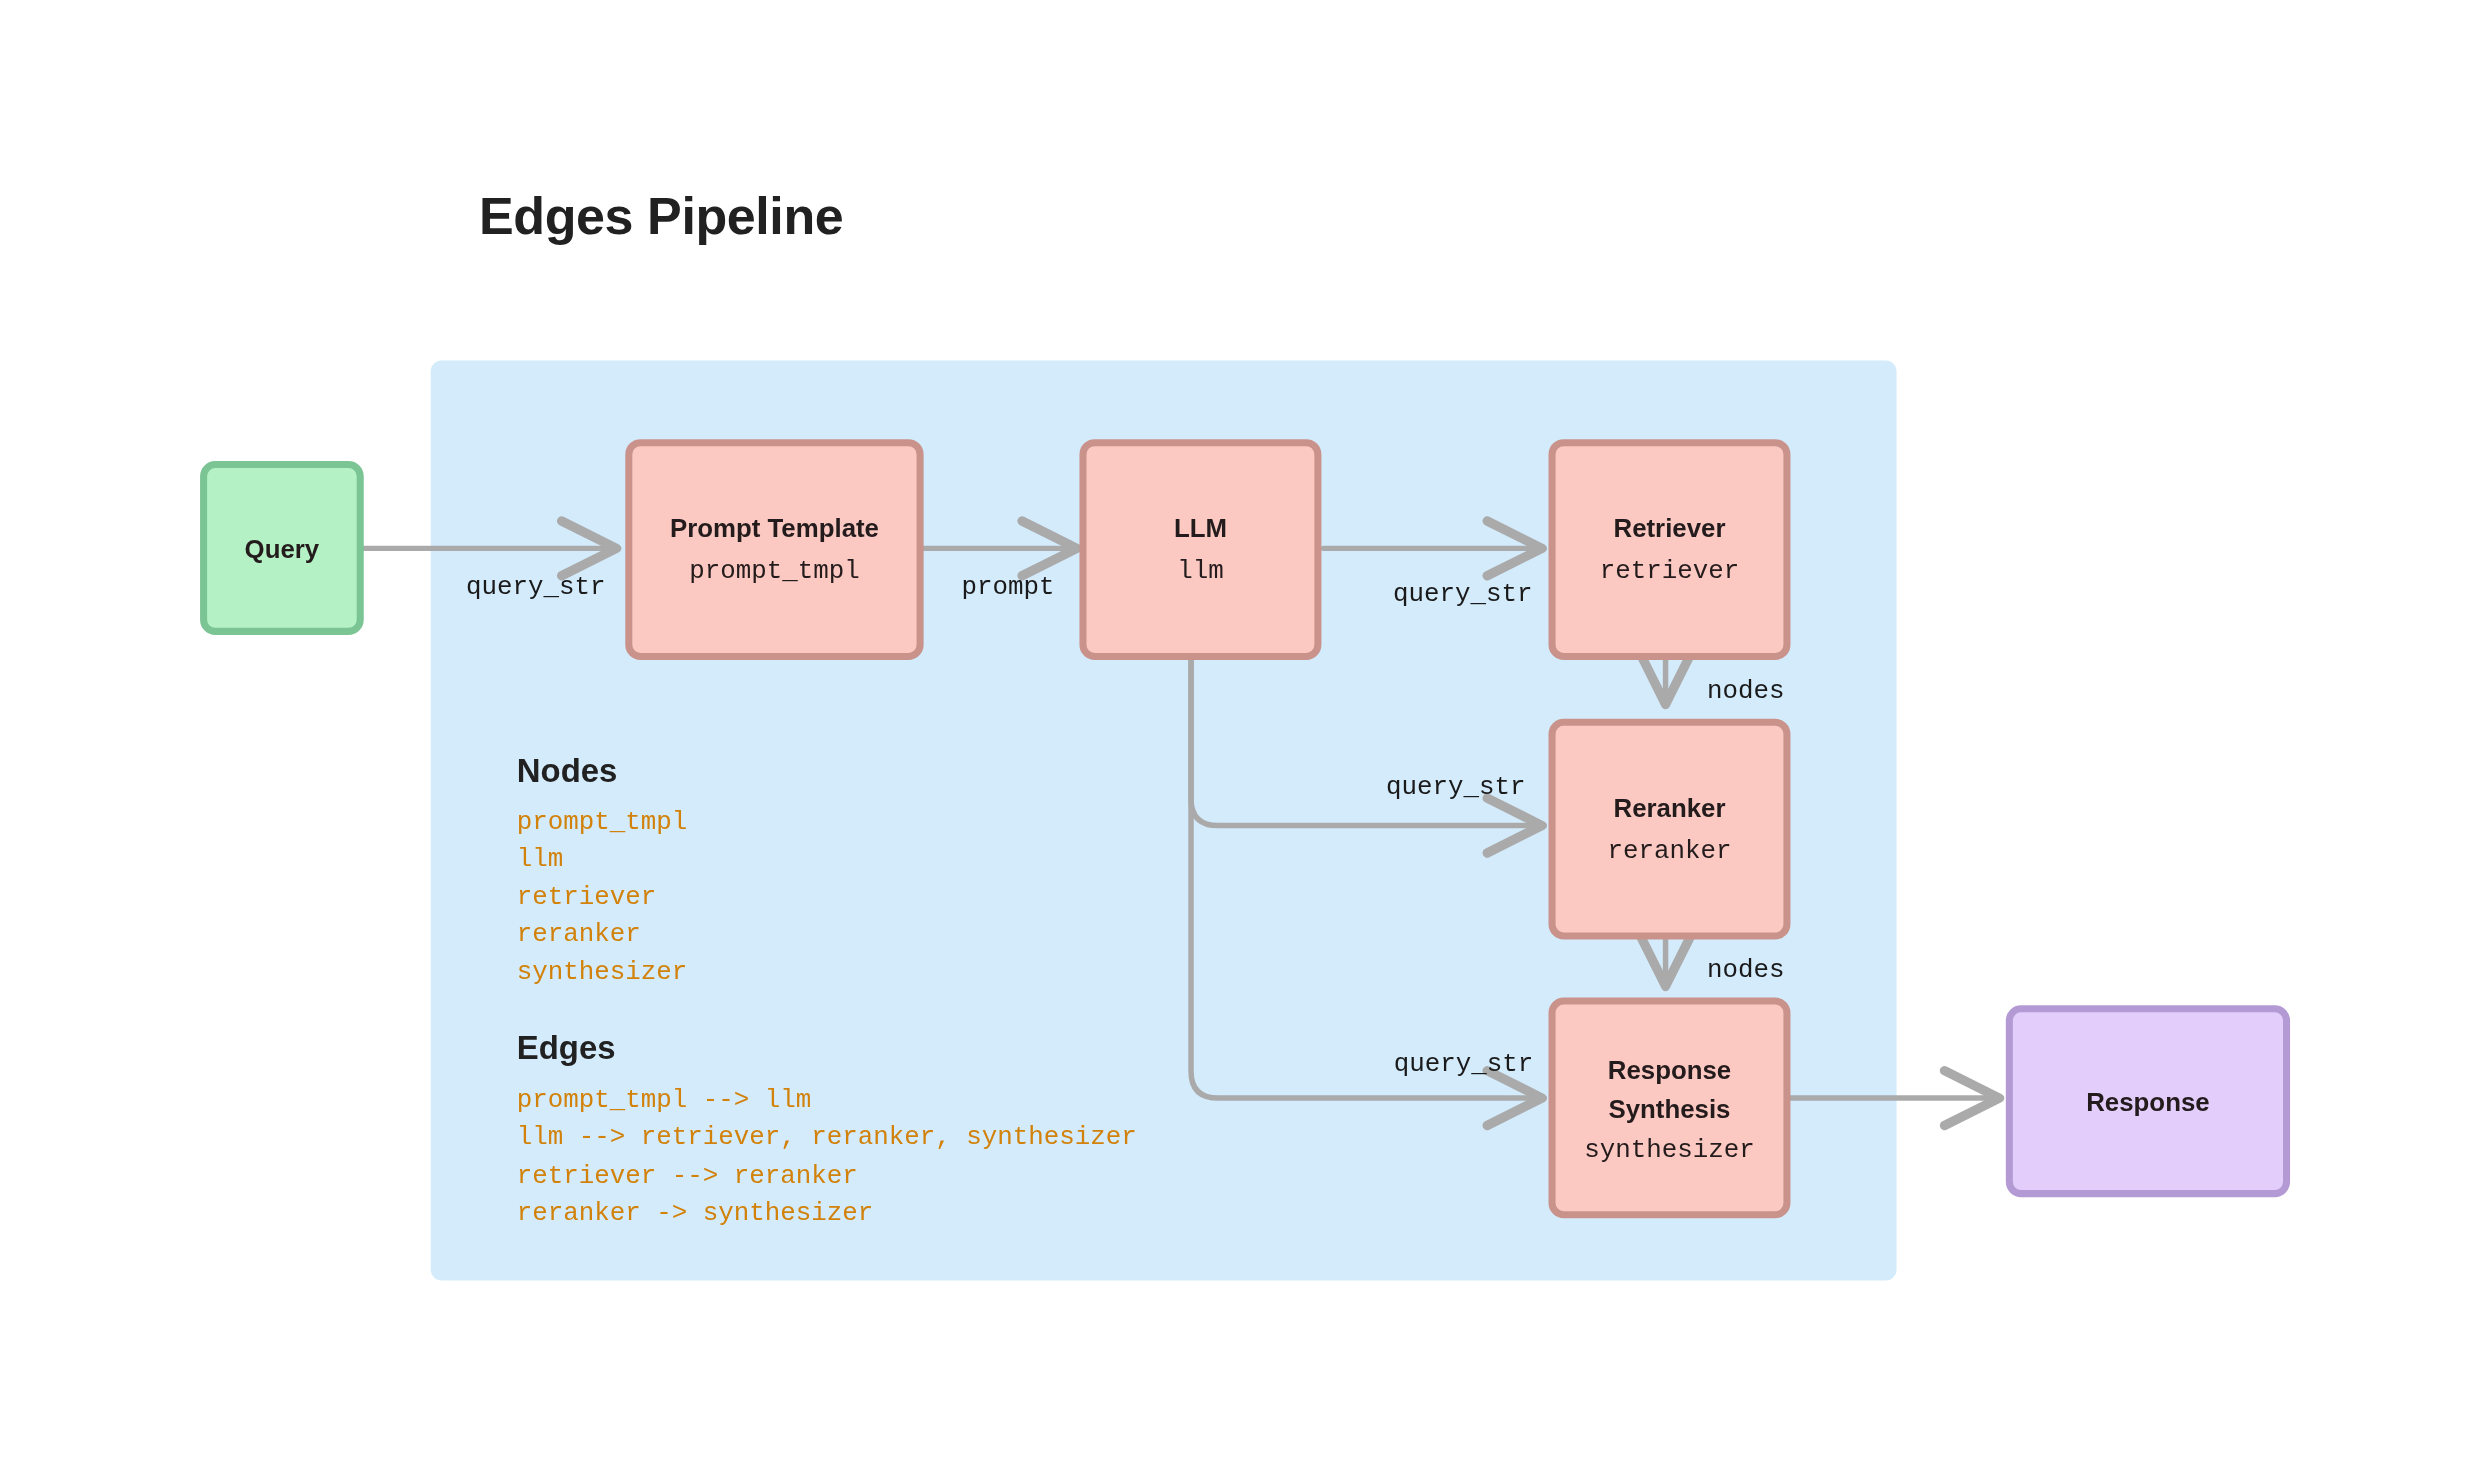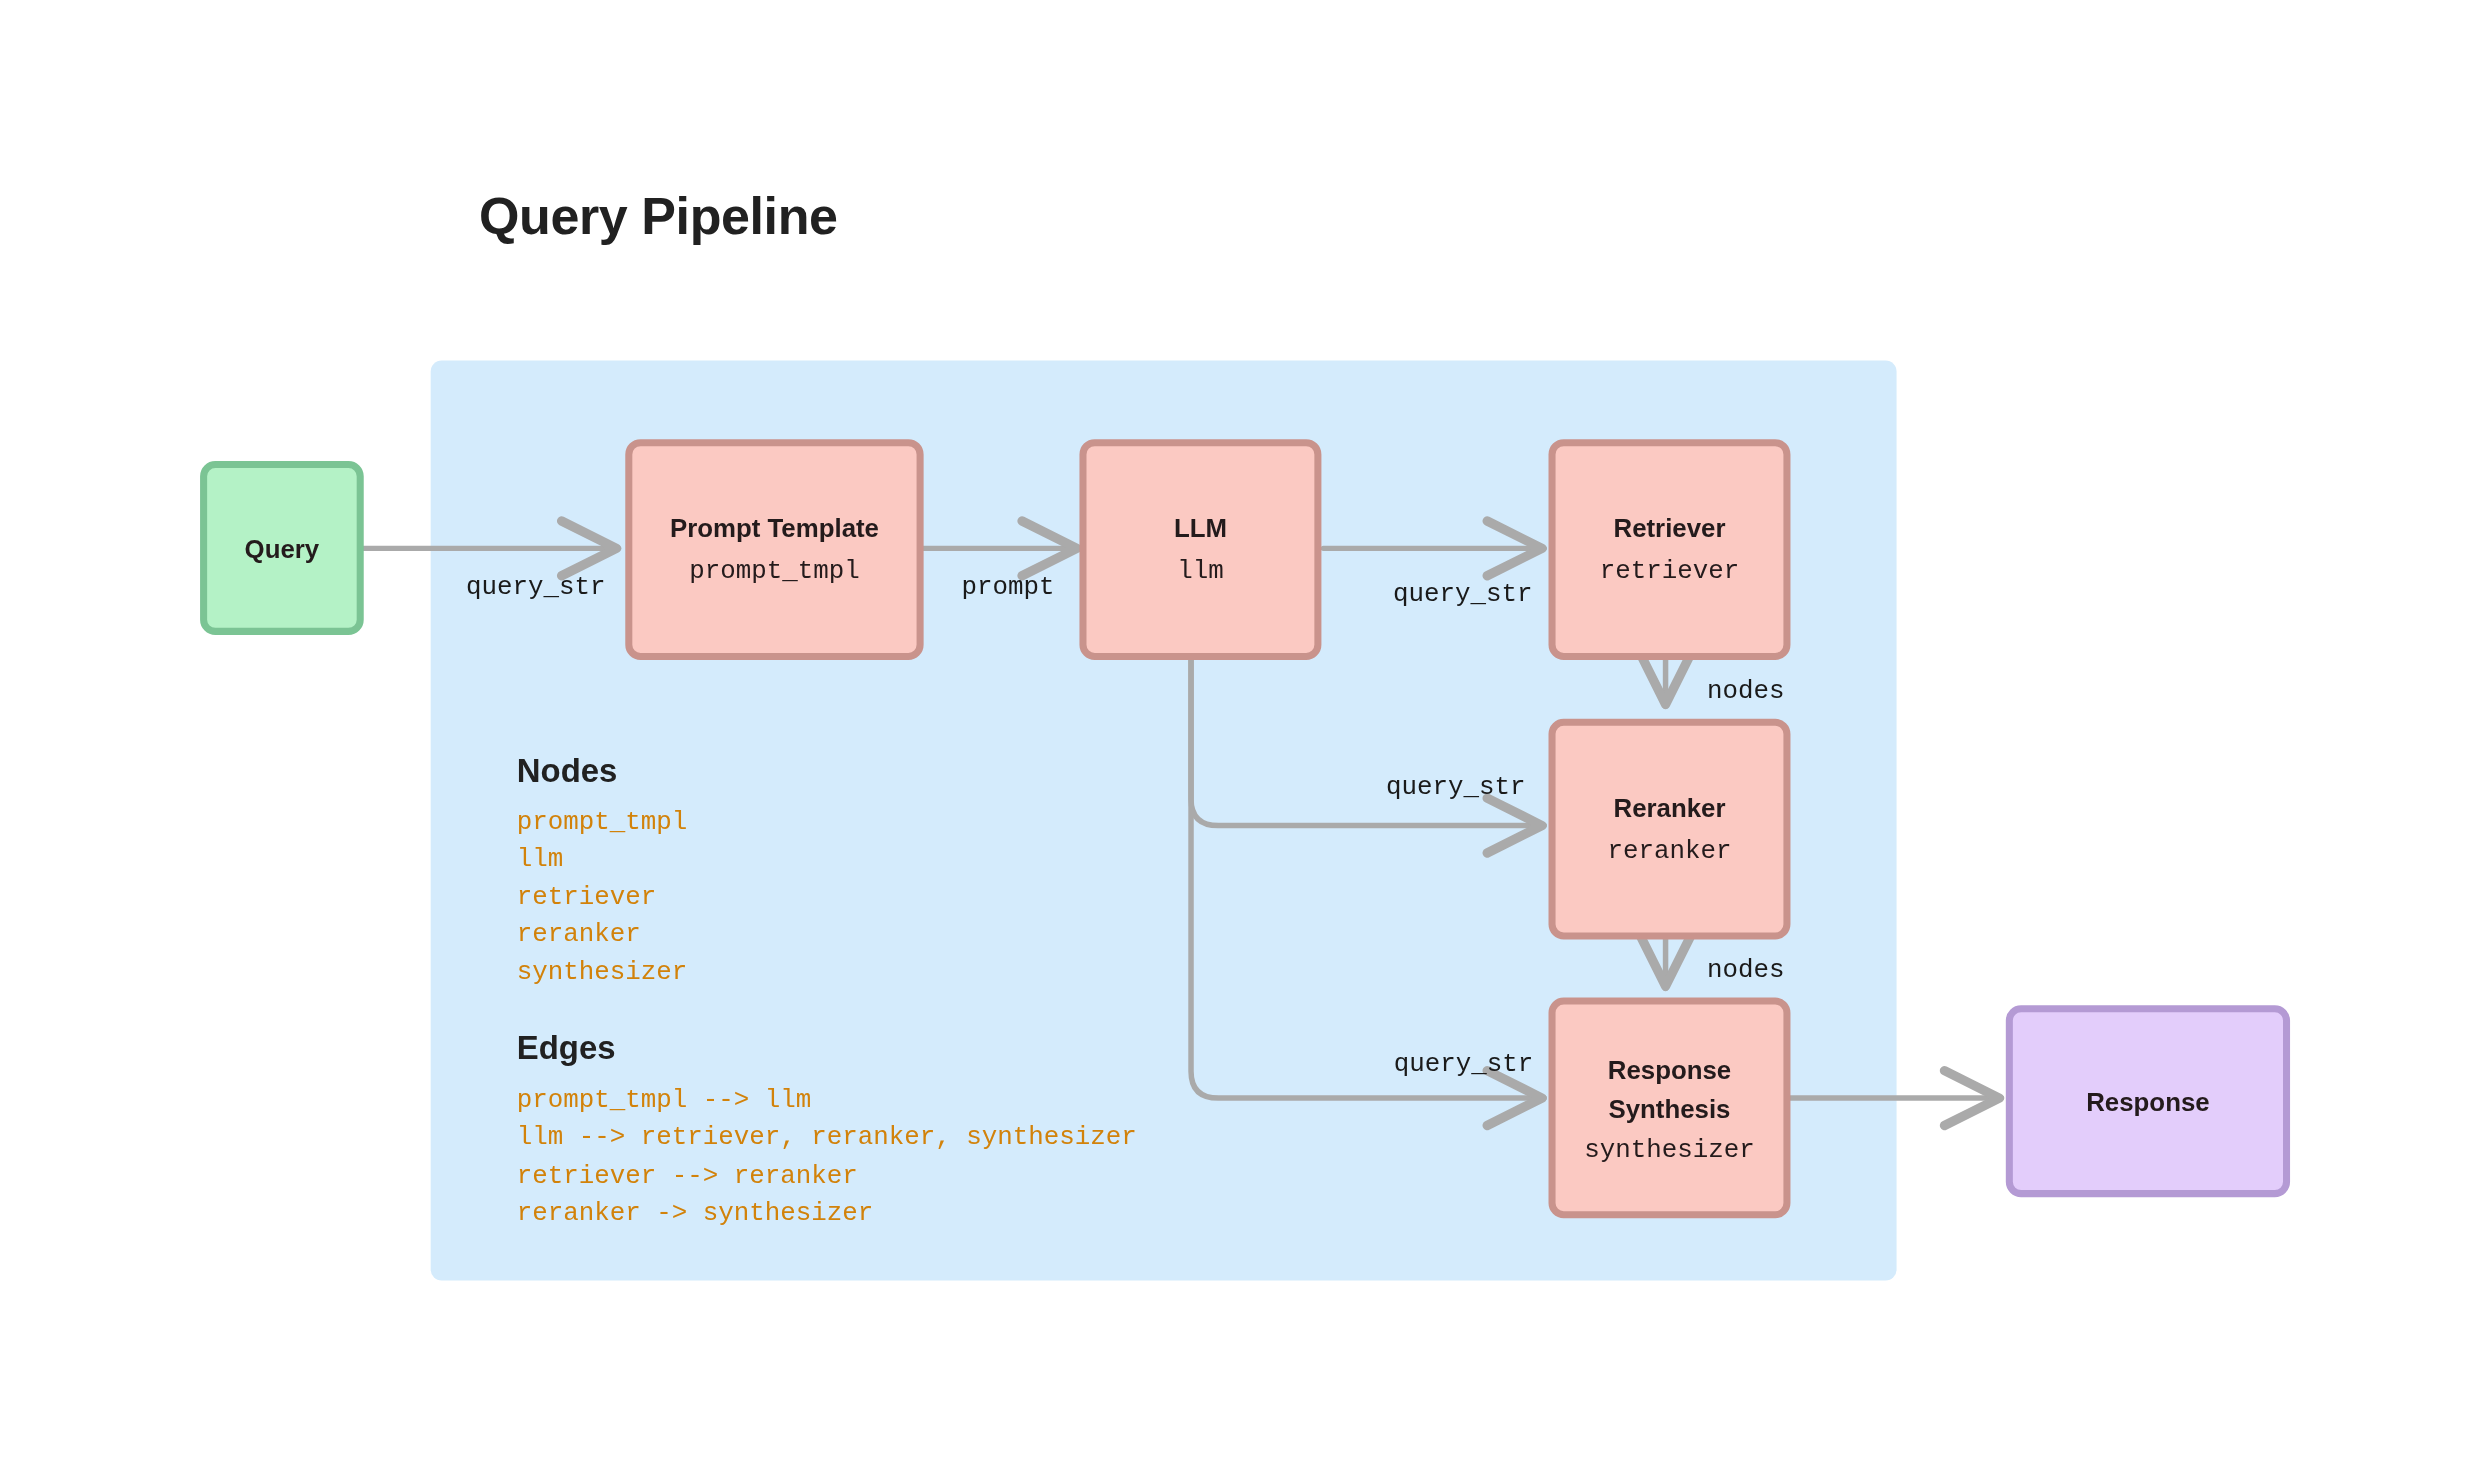--- a/index.html
+++ b/index.html
@@ -49,21 +49,21 @@
   }
   .legend-item{
     font-family:"Liberation Mono",monospace;
     font-size:33px;
     fill:#d2820a;
   }
 </style>
 </head>
 <body>
 
-<div id="page-title">Query Pipeline</div>
+<div id="page-title">Edges Pipeline</div>
 
 <svg id="diagram-svg" viewBox="0 0 3176 1892">
   <defs>
     <marker id="arrowhead" markerWidth="14" markerHeight="12" refX="11.4" refY="6" orient="auto" markerUnits="strokeWidth">
       <path d="M1,1 L11,6 L1,11" fill="none" stroke="#aaaaaa" stroke-width="1.7" stroke-linecap="round" stroke-linejoin="round"></path>
     </marker>
   </defs>
 
   <rect x="550" y="460" width="1872" height="1175" rx="14" ry="14" fill="#d4ebfc"></rect>
 

